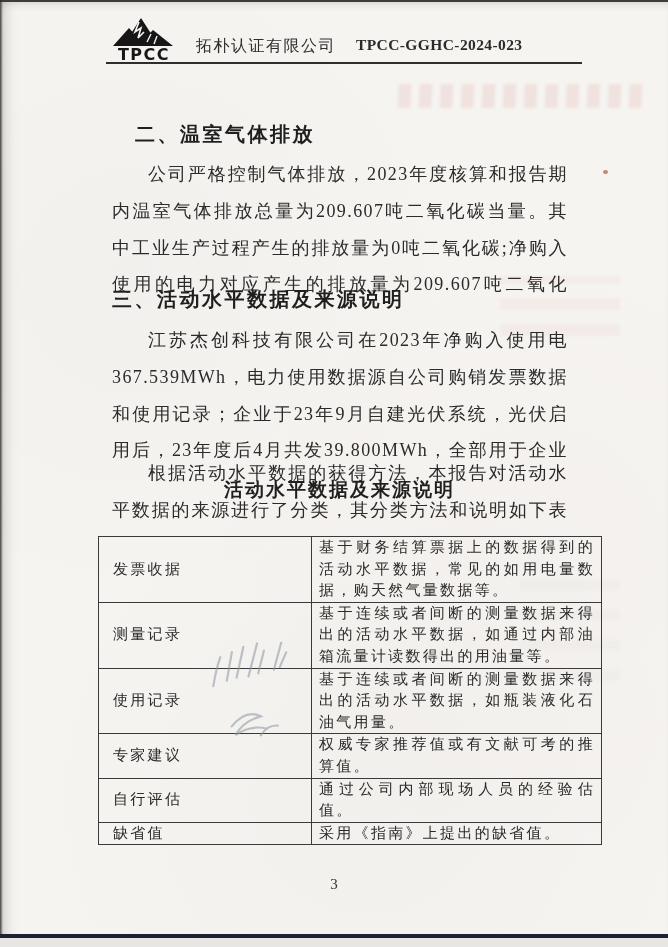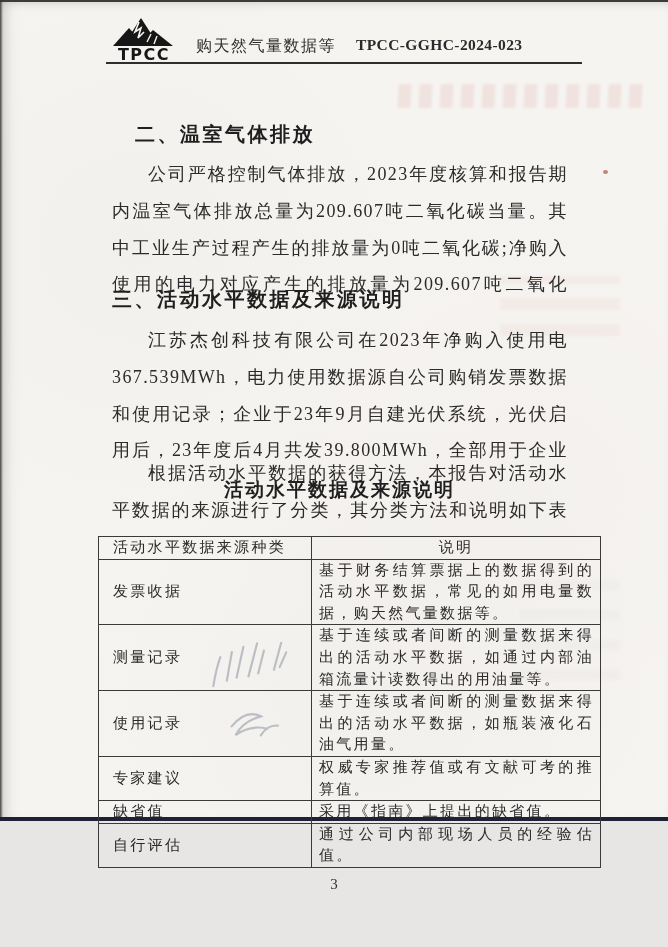--- a/index.html
+++ b/index.html
@@ -3,21 +3,21 @@
 <meta charset="utf-8">
 <title>Scanned document page</title>
 <style>
   html,body{margin:0;padding:0;}
   body{
     width:668px;height:947px;overflow:hidden;
     font-family:"Liberation Serif","DejaVu Serif",serif;
     background:#e8e6e4;
   }
   .page{
-    position:relative;width:668px;height:821px;
+    position:relative;width:668px;height:938px;
     background:
       radial-gradient(circle at 20% 30%, rgba(0,0,0,0.015), transparent 40%),
       radial-gradient(circle at 80% 60%, rgba(120,80,70,0.02), transparent 45%),
       radial-gradient(circle at 55% 85%, rgba(0,0,0,0.015), transparent 40%),
       #f6f4f1;
     box-shadow: inset 12px 0 16px -11px rgba(60,58,55,.38),
                 inset 0 9px 12px -9px rgba(60,58,55,.30);
     color:#2b2b2b;
   }
   
@@ -85,21 +85,21 @@
   <div class="edge-bottom"></div>
 
   <svg class="logo" viewBox="0 0 66 48">
     <polygon points="30,2 48,30 12,30" fill="#161616"></polygon>
     <polygon points="18,12 34,30 2,30" fill="#161616"></polygon>
     <polygon points="42,14 62,30 26,30" fill="#161616"></polygon>
     <path d="M28 6 L24 16 L30 12 L27 22 L33 16" stroke="#f6f4f1" stroke-width="1.6" fill="none"></path>
     <path d="M40 18 L36 26 M46 20 L43 28" stroke="#f6f4f1" stroke-width="1.4" fill="none"></path>
     <text x="33" y="44" text-anchor="middle" font-family="DejaVu Sans, sans-serif" font-size="16" font-weight="900" letter-spacing="1.5" fill="#161616">TPCC</text>
   </svg>
-  <div class="company-name">购天然气量数据等</div>
+  <div class="company-name">拓朴认证有限公司</div>
   <div class="doc-number">TPCC-GGHC-2024-023</div>
   <div class="header-rule"></div>
 
   <div class="ghost ghost-1"></div>
   <div class="ghost ghost-2"></div>
   <div class="ghost ghost-3"></div>
   <div class="ink-dot"></div>
 
   <h2 class="block sec-heading" id="sec2-heading">二、温室气体排放</h2>
 
@@ -108,47 +108,43 @@
   <h2 class="block sec-heading" id="sec3-heading">三、活动水平数据及来源说明</h2>
 
   <p class="block para" id="para-2">江苏杰创科技有限公司在2023年净购入使用电367.539MWh，电力使用数据源自公司购销发票数据和使用记录；企业于23年9月自建光伏系统，光伏启用后，23年度后4月共发39.800MWh，全部用于企业生产，使用数据源自公司使用记录；。</p>
 
   <p class="block para" id="para-3">根据活动水平数据的获得方法，本报告对活动水平数据的来源进行了分类，其分类方法和说明如下表所示：</p>
 
   <div class="table-title">活动水平数据及来源说明</div>
 
   <table class="data-table">
     <tbody>
-      <tr class="rh-head">
-        <th class="col-kind">活动水平数据来源种类</th>
-        <th class="col-desc">说明</th>
-      </tr>
       <tr class="rh-3">
         <td class="col-kind">发票收据</td>
         <td class="col-desc">基于财务结算票据上的数据得到的活动水平数据，常见的如用电量数据，购天然气量数据等。</td>
       </tr>
       <tr class="rh-3">
         <td class="col-kind">测量记录</td>
         <td class="col-desc">基于连续或者间断的测量数据来得出的活动水平数据，如通过内部油箱流量计读数得出的用油量等。</td>
       </tr>
       <tr class="rh-3">
         <td class="col-kind">使用记录</td>
         <td class="col-desc">基于连续或者间断的测量数据来得出的活动水平数据，如瓶装液化石油气用量。</td>
       </tr>
       <tr class="rh-2">
         <td class="col-kind">专家建议</td>
         <td class="col-desc">权威专家推荐值或有文献可考的推算值。</td>
       </tr>
       <tr class="rh-1">
+        <td class="col-kind">自行评估</td>
+        <td class="col-desc">通过公司内部现场人员的经验估值。</td>
+      </tr>
+      <tr class="rh-1">
         <td class="col-kind">缺省值</td>
         <td class="col-desc">采用《指南》上提出的缺省值。</td>
-      </tr>
-      <tr class="rh-1">
-        <td class="col-kind">自行评估</td>
-        <td class="col-desc">通过公司内部现场人员的经验估值。</td>
       </tr>
     </tbody>
   </table>
 
   <svg class="handwriting" viewBox="0 0 110 105">
     <g stroke="#8e96a2" stroke-width="2.2" fill="none" stroke-linecap="round">
       <path d="M16 44 q5 -18 10 -28"></path>
       <path d="M30 40 l8 -28 m2 26 l10 -30 m2 30 l12 -32 m-2 30 l8 -22"></path>
       <path d="M78 34 l10 -26 m-4 24 l8 -14"></path>
       <path d="M30 86 q16 -16 30 -7 q-18 3 -27 16 q16 -9 32 -3"></path>

